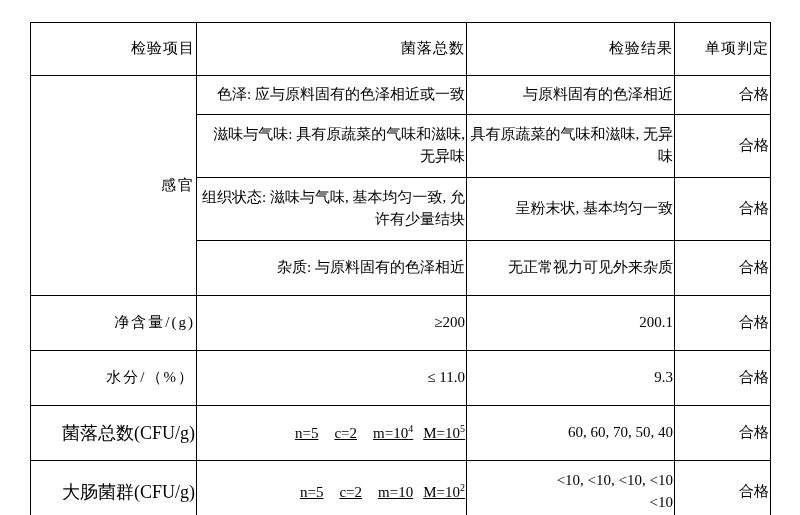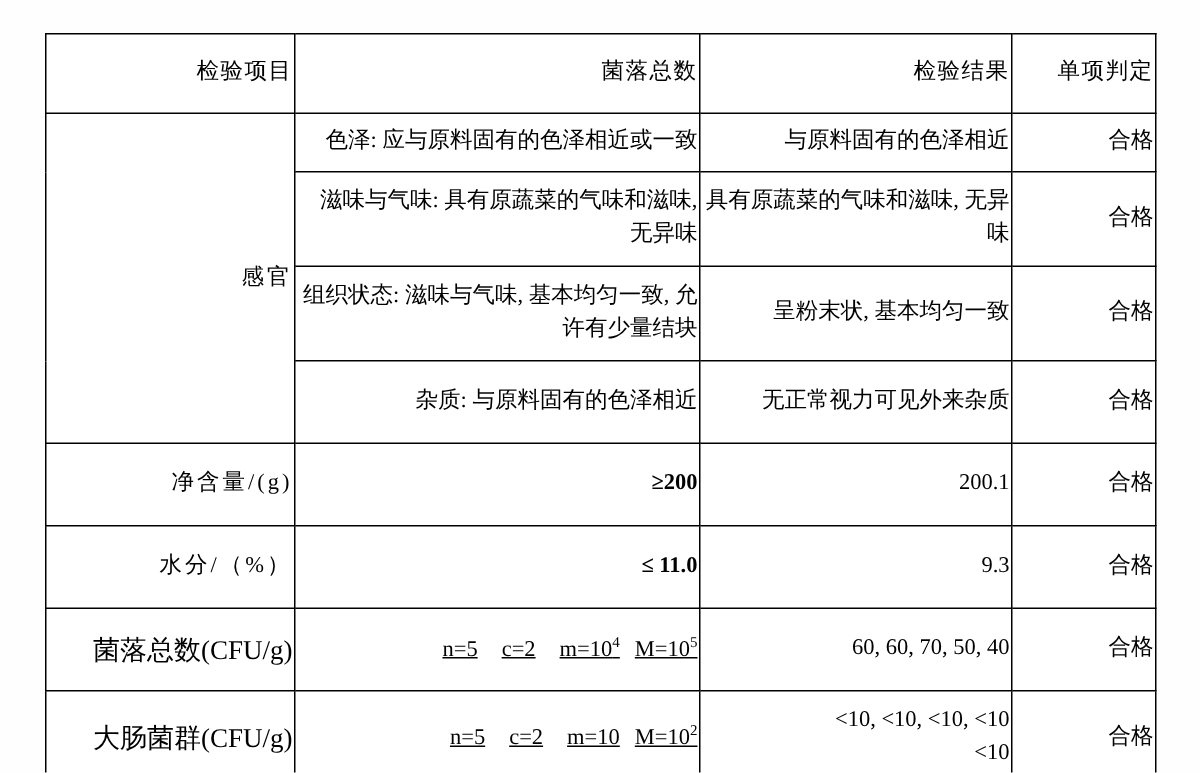--- a/index.html
+++ b/index.html
@@ -44,21 +44,21 @@
   .col-std    { width: 270px; }
   .col-result { width: 208px; }
   .col-judge  { width: 96px; }
 
   .hdr td {
     text-align: center;
     font-size: 17px;
     height: 44px;
     letter-spacing: 1px;
   }
-  .center { text-align: center; font-weight: bold; }
+  .center { text-align: center; }
   .item-cell {
     text-align: center;
     font-size: 17px;
     letter-spacing: 2px;
   }
   .item-cell.small {
     font-size: 18px;
     letter-spacing: 0;
   }
   .sense-cell {

